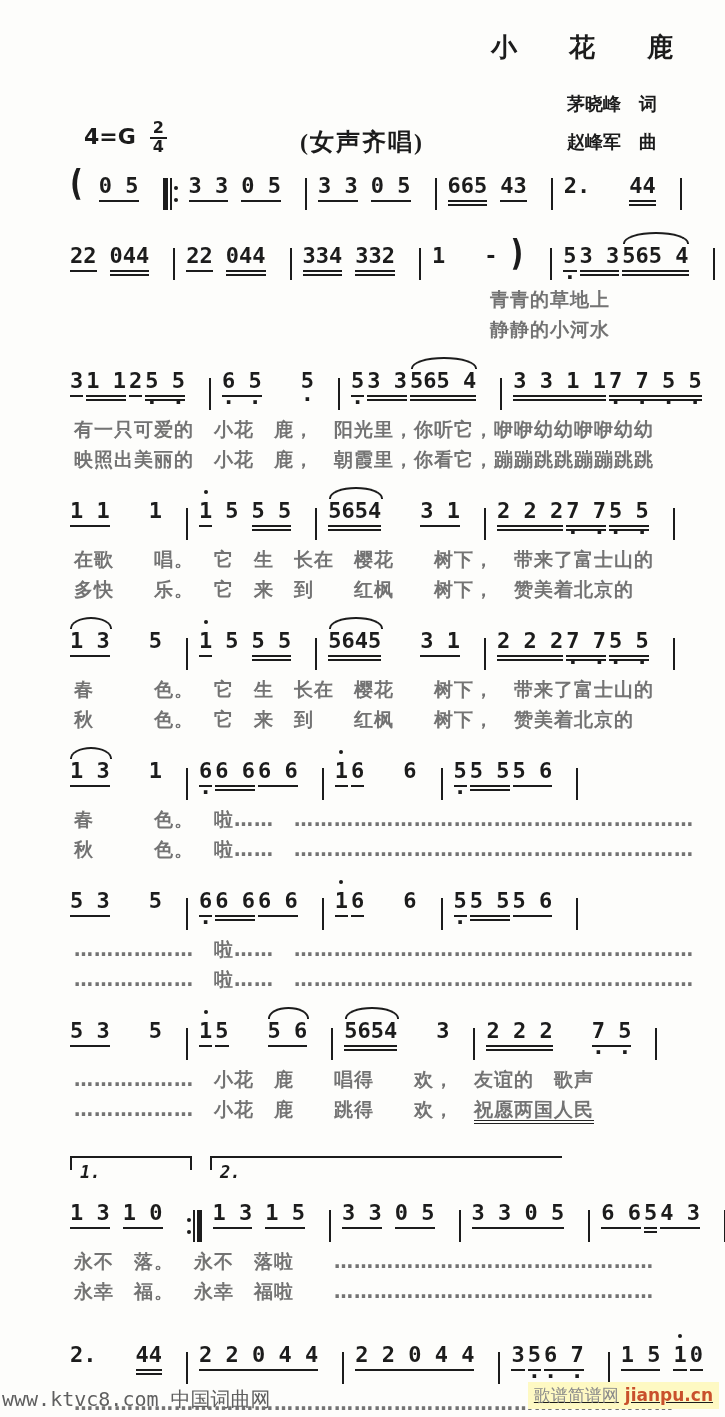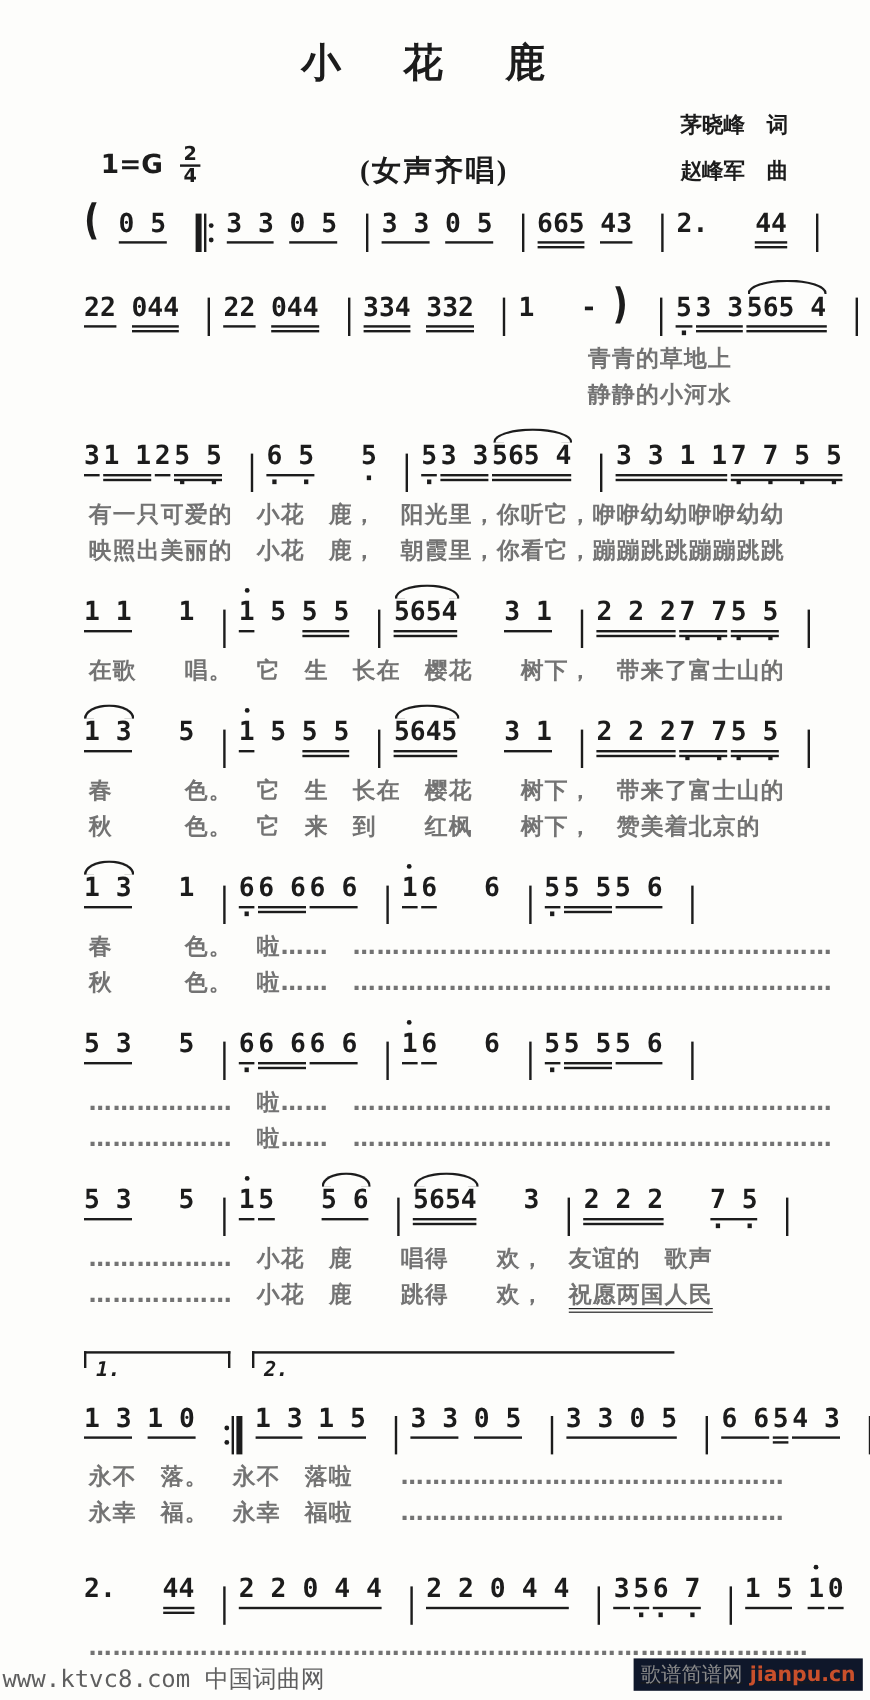--- a/index.html
+++ b/index.html
@@ -4,22 +4,22 @@
 <style>
   html,body{margin:0;padding:0;}
   body{
     width:725px;height:1417px;position:relative;overflow:hidden;
     background:#fdfdfb;color:#1c1c1c;
     font-family:"DejaVu Sans",sans-serif;
   }
   
   .header{position:relative;height:150px;}
   .title{
-    position:absolute;top:30px;left:0;width:100%;text-align:center;
-    font-size:33px;font-weight:bold;letter-spacing:52px;padding-left:32px;
+    position:absolute;top:30px;left:0;width:100%;text-align:right;
+    font-size:26px;font-weight:bold;letter-spacing:52px;padding-left:32px;
     box-sizing:border-box;
   }
   .authors{position:absolute;right:68px;top:92px;font-size:18px;font-weight:bold;}
   .credit-row{margin-bottom:14px;white-space:nowrap;}
   .credit-row .role{margin-left:18px;}
   .keyrow{position:absolute;left:84px;top:120px;font-size:22px;font-weight:bold;}
   .frac{display:inline-block;text-align:center;vertical-align:-8px;margin-left:14px;
         font-size:16px;font-weight:bold;line-height:1.05;}
   .frac b{display:block;}
   .frac .den{border-top:2px solid #1c1c1c;padding:0 3px;}
@@ -66,39 +66,39 @@
   .v1{left:0;width:118px;border-left:2px solid #1c1c1c;border-right:2px solid #1c1c1c;}
   .v2{left:140px;width:350px;border-left:2px solid #1c1c1c;}
   
   .lyric-row{font-size:19px;font-weight:bold;line-height:25px;margin-top:5px;
     padding-left:4px;color:#737373;white-space:nowrap;letter-spacing:1px;}
   .lyr-u{border-bottom:4px double #222;}
   
   .footer-left{position:absolute;left:2px;bottom:4px;font-size:20px;color:#5f5f5f;
     font-family:"DejaVu Sans Mono",monospace;}
   .footer-right{position:absolute;right:6px;bottom:8px;font-size:17px;
-    background:#0f172a;padding:2px 6px;text-decoration:underline;}
+    background:#fef9c3;padding:2px 6px;text-decoration:underline;}
   .footer-right .gray{color:#8a8a8a;}
   .footer-right .orange{font-weight:bold;margin-left:6px;}
 </style>
 </head>
 <body>
 
 <div class="header">
   <div class="title">小花鹿</div>
   <div class="authors">
     <div class="credit-row">
       <span>茅晓峰</span><span class="role">词</span>
     </div>
     <div class="credit-row">
       <span>赵峰军</span><span class="role">曲</span>
     </div>
   </div>
   <div class="keyrow">
-    <span>1=G</span><span class="frac"><b>2</b><b class="den">4</b></span>
+    <span>4=G</span><span class="frac"><b>2</b><b class="den">4</b></span>
   </div>
   <div class="ensemble">(女声齐唱)</div>
 </div>
 
 <div id="score">
     <div class="score-line">
       <div class="notes-row">
         <span class="note paren">(</span>
         <span class="note u1">0 5</span>
         <span class="barwrap">
@@ -207,20 +207,21 @@
           <span class="bl"></span>
         </span>
         <span class="note u2 join">2 2 2</span>
         <span class="note u2 join">7 7<i class="lodots">·&nbsp;·</i></span>
         <span class="note u2">5 5<i class="lodots">·&nbsp;·</i></span>
         <span class="barwrap">
           <span class="bl"></span>
         </span>
       </div>
       <div class="lyric-row"><span>在歌　　唱。　它　生　长在　樱花　　树下，　带来了富士山的</span></div>
+      <div class="lyric-row"><span>多快　　乐。　它　来　到　　红枫　　树下，　赞美着北京的</span></div>
     </div>
     <div class="score-line">
       <div class="notes-row">
         <span class="note u1 arc">1 3</span>
         <span class="note wide">5</span>
         <span class="barwrap">
           <span class="bl"></span>
         </span>
         <span class="note u1">1<i class="hidot"></i></span>
         <span class="note">5</span>

